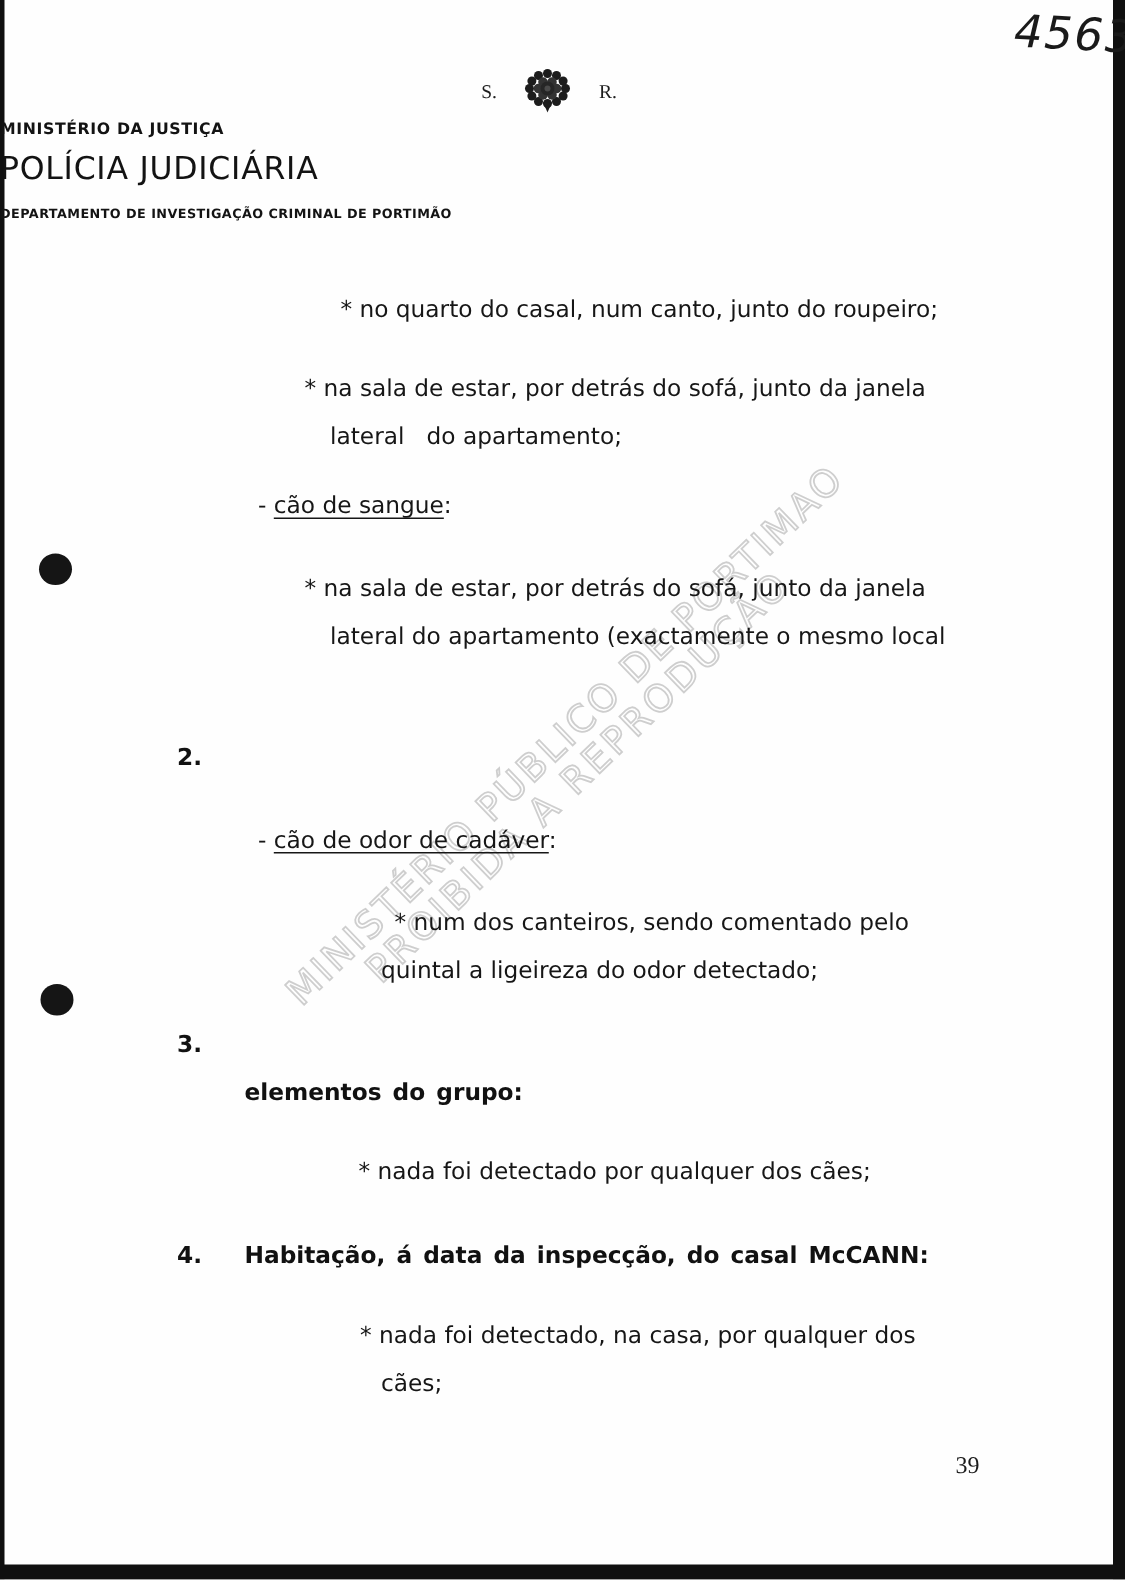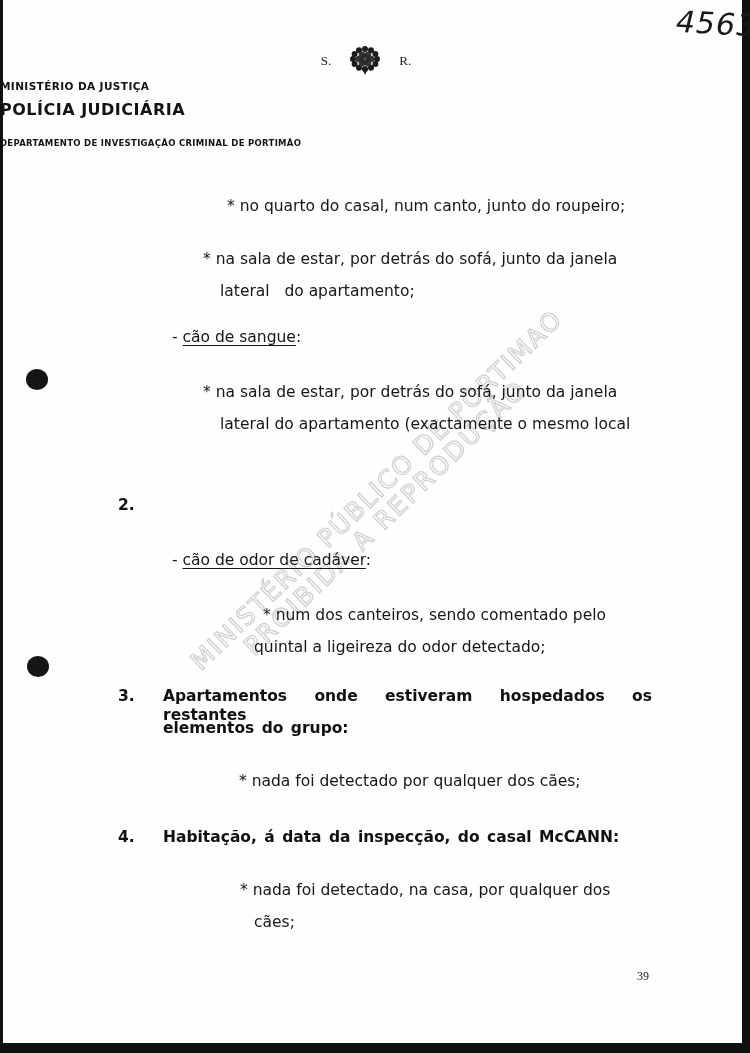--- a/index.html
+++ b/index.html
@@ -11,42 +11,42 @@
   .border-left{position:absolute;left:0;top:0;width:3px;height:1053px;background:#101010;}
   .border-right{position:absolute;left:742px;top:0;width:8px;height:1053px;background:#101010;}
   .border-bottom{position:absolute;left:0;top:1043px;width:750px;height:10px;background:#101010;}
   
   .dot{position:absolute;width:22px;height:21px;border-radius:50%;background:#151515;}
   .dot1{left:26px;top:369px;}
   .dot2{left:27px;top:656px;}
   .crest-row{position:absolute;left:0;top:46px;width:732px;display:flex;justify-content:center;align-items:center;gap:16px;}
   .sr{font-family:"Liberation Serif",serif;font-size:13px;color:#1d1d1d;}
   .ministry{position:absolute;left:0;top:80px;width:732px;font-size:10.5px;font-weight:bold;letter-spacing:.4px;color:#131313;}
-  .org{position:absolute;left:0;top:100px;width:732px;font-size:16px;font-weight:700;letter-spacing:.5px;color:#131313;}
+  .org{position:absolute;left:0;top:100px;width:732px;font-size:21px;font-weight:400;letter-spacing:.5px;color:#131313;}
   .dept{position:absolute;left:0;top:138px;width:732px;font-size:8.5px;font-weight:bold;letter-spacing:.3px;color:#131313;}
   
   .handwritten{
     position:absolute;left:676px;top:6px;font-size:30px;color:#1a1a1a;
     font-family:"DejaVu Sans",sans-serif;transform:rotate(3deg) skewX(-10deg);
     letter-spacing:1px;
   }
   
   .wm{
     position:absolute;z-index:1;font-size:25px;font-family:"DejaVu Sans",sans-serif;
     color:transparent;-webkit-text-stroke:1.2px #a8a8a8;opacity:.55;
     transform-origin:0 0;white-space:pre;
   }
   .wm1{left:185px;top:655px;letter-spacing:2px;transform:rotate(-44deg);}
   .wm2{left:238px;top:640px;letter-spacing:2.5px;transform:rotate(-44deg);}
   
   .ln{position:absolute;z-index:2;font-size:15.5px;line-height:1.2;white-space:pre;color:#161616;}
   .bd{font-weight:bold;word-spacing:2px;color:#111;}
   .ul{text-decoration:underline;text-underline-offset:3px;text-align:center;}
   .just{width:489px;white-space:normal;text-align:justify;text-align-last:justify;}
-  .pagenum{position:absolute;left:637px;top:969px;font-family:"Liberation Serif",serif;font-size:12px;color:#1b1b1b;z-index:2;}
+  .pagenum{position:absolute;left:637px;top:969px;font-family:"Liberation Serif",serif;font-size:16px;color:#1b1b1b;z-index:2;}
 </style>
 </head>
 <body>
 
 <div class="page">
 
   <div class="border-left"></div>
   <div class="border-right"></div>
   <div class="border-bottom"></div>
 
@@ -106,21 +106,20 @@
   <div class="ln" style="left:220px;top:415px;">lateral do apartamento (exactamente o mesmo local</div>
 
   <div class="ln bd" style="left:118px;top:496px;">2.</div>
 
   <div class="ln" style="left:172px;top:551px;"><span>- </span><span class="ul">cão de odor de cadáver</span><span>:</span></div>
 
   <div class="ln" style="left:239px;top:606px;margin-left:24px;">* num dos canteiros, sendo comentado pelo</div>
   <div class="ln" style="left:254px;top:638px;">quintal a ligeireza do odor detectado;</div>
 
   <div class="ln bd" style="left:118px;top:687px;">3.</div>
-  <div class="ln bd just" style="left:163px;top:687px;">Apartamentos onde estiveram hospedados os restantes</div>
   <div class="ln bd" style="left:163px;top:719px;">elementos do grupo:</div>
 
   <div class="ln" style="left:239px;top:772px;">* nada foi detectado por qualquer dos cães;</div>
 
   <div class="ln bd" style="left:118px;top:828px;">4.</div>
   <div class="ln bd" style="left:163px;top:828px;">Habitação, á data da inspecção, do casal McCANN:</div>
 
   <div class="ln" style="left:240px;top:881px;">* nada foi detectado, na casa, por qualquer dos</div>
   <div class="ln" style="left:254px;top:913px;">cães;</div>
 

